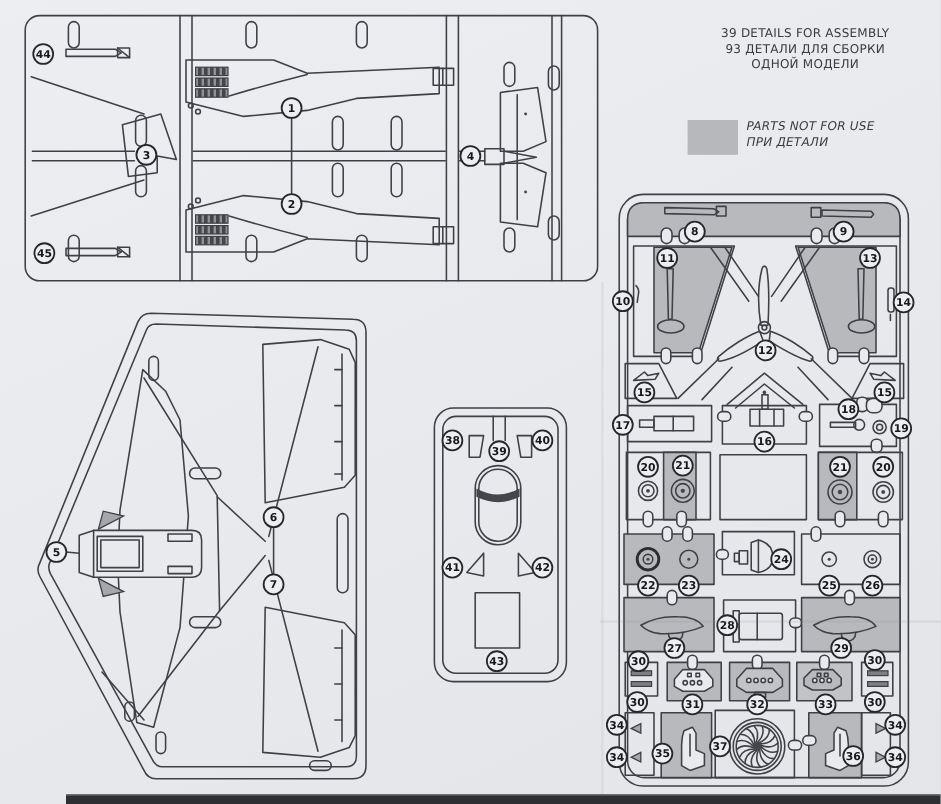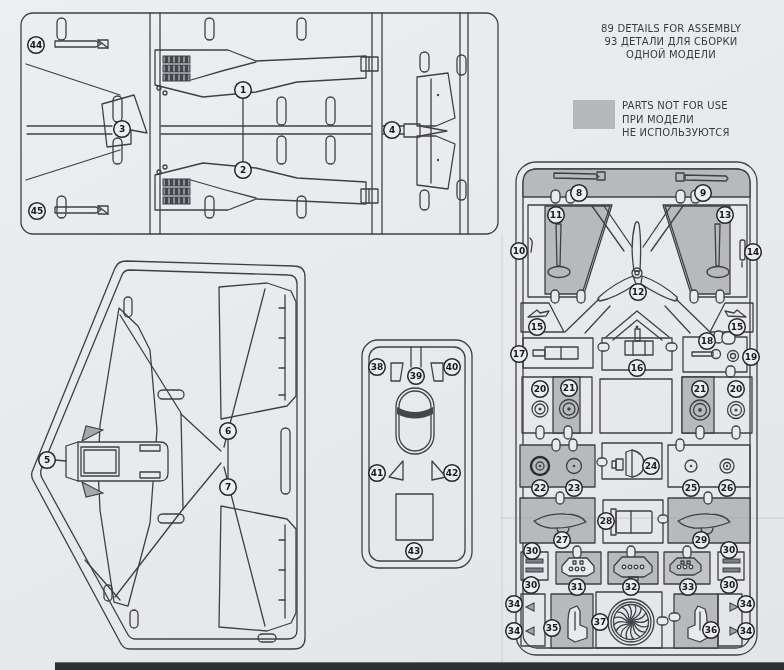--- a/index.html
+++ b/index.html
@@ -13,21 +13,21 @@
   .pf{fill:#e9eaed;stroke:#3f4046;stroke-width:1.3;stroke-linejoin:round;}
   .df{fill:#45464b;}
   .bar{fill:#7d7e83;stroke:#3f4046;stroke-width:1;}
   .tri{fill:#a6a7ab;stroke:#3f4046;stroke-width:1.1;}
   .plbl circle{fill:#edeef1;stroke:#26272b;stroke-width:1.5;}
   .plbl text{font:bold 9px "DejaVu Sans",sans-serif;fill:#17181c;text-anchor:middle;}
   .hdr{position:absolute;left:560px;top:22px;width:222px;text-align:center;
        color:#3a3b40;font-size:10px;line-height:13px;letter-spacing:.2px;}
   .legend-swatch{position:absolute;left:573px;top:100px;width:42px;height:29px;background:#b7b8bc;}
   .legend-text{position:absolute;left:622px;top:99px;width:160px;text-align:left;
-       color:#3a3b40;font-size:10px;line-height:13.5px;letter-spacing:.2px;}
+       color:#3a3b40;font-size:10px;line-height:13.5px;letter-spacing:.2px;font-style:italic;}
   .scan-strip{position:absolute;left:55px;right:0;top:662px;height:8px;background:#2e2f33;border-top:1px solid #6a6b70;}
   .crease-v{position:absolute;left:501px;top:235px;width:4px;height:427px;
        background:linear-gradient(90deg,rgba(130,132,140,.16),rgba(255,255,255,.22));}
   .crease-h{position:absolute;left:500px;top:517px;width:284px;height:2px;background:rgba(130,132,140,.13);}
 </style>
 </head>
 <body>
 
 <div class="page">
 
@@ -668,29 +668,28 @@
           <text y="3.2">36</text>
         </g>
       <g class="plbl" transform="translate(600,622)">
           <circle r="8.3"></circle>
           <text y="3.2">37</text>
         </g>
     </g>
   </svg>
 
   <div class="hdr">
-    <div>89 DETAILS FOR ASSEMBLY</div>
+    <div>39 DETAILS FOR ASSEMBLY</div>
     <div>93 ДЕТАЛИ ДЛЯ СБОРКИ</div>
     <div>ОДНОЙ МОДЕЛИ</div>
   </div>
 
   <div class="legend-swatch"></div>
   <div class="legend-text">
     <div>PARTS NOT FOR USE</div>
-    <div>ПРИ МОДЕЛИ</div>
-    <div>НЕ ИСПОЛЬЗУЮТСЯ</div>
+    <div>ПРИ ДЕТАЛИ</div>
   </div>
 
   <div class="crease-v"></div>
   <div class="crease-h"></div>
   <div class="scan-strip"></div>
 
 </div>
 
 </body></html>

